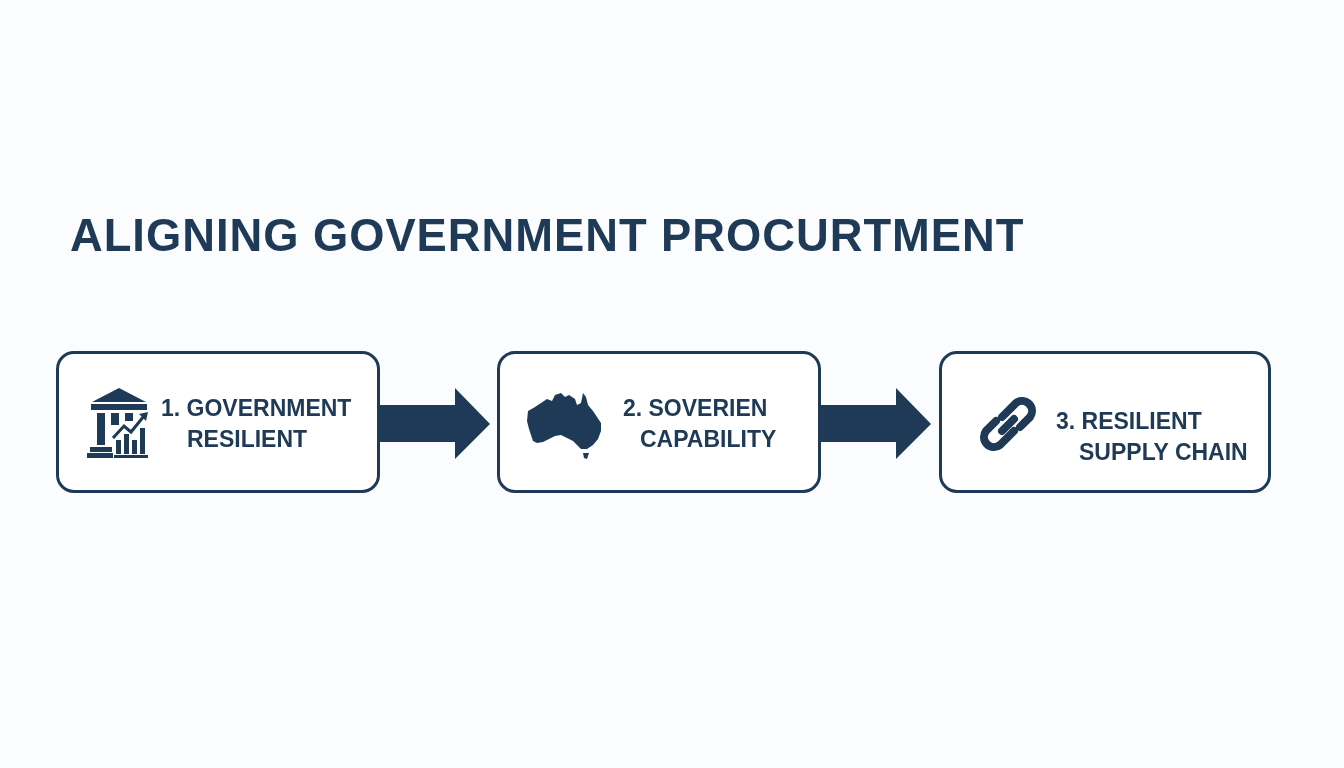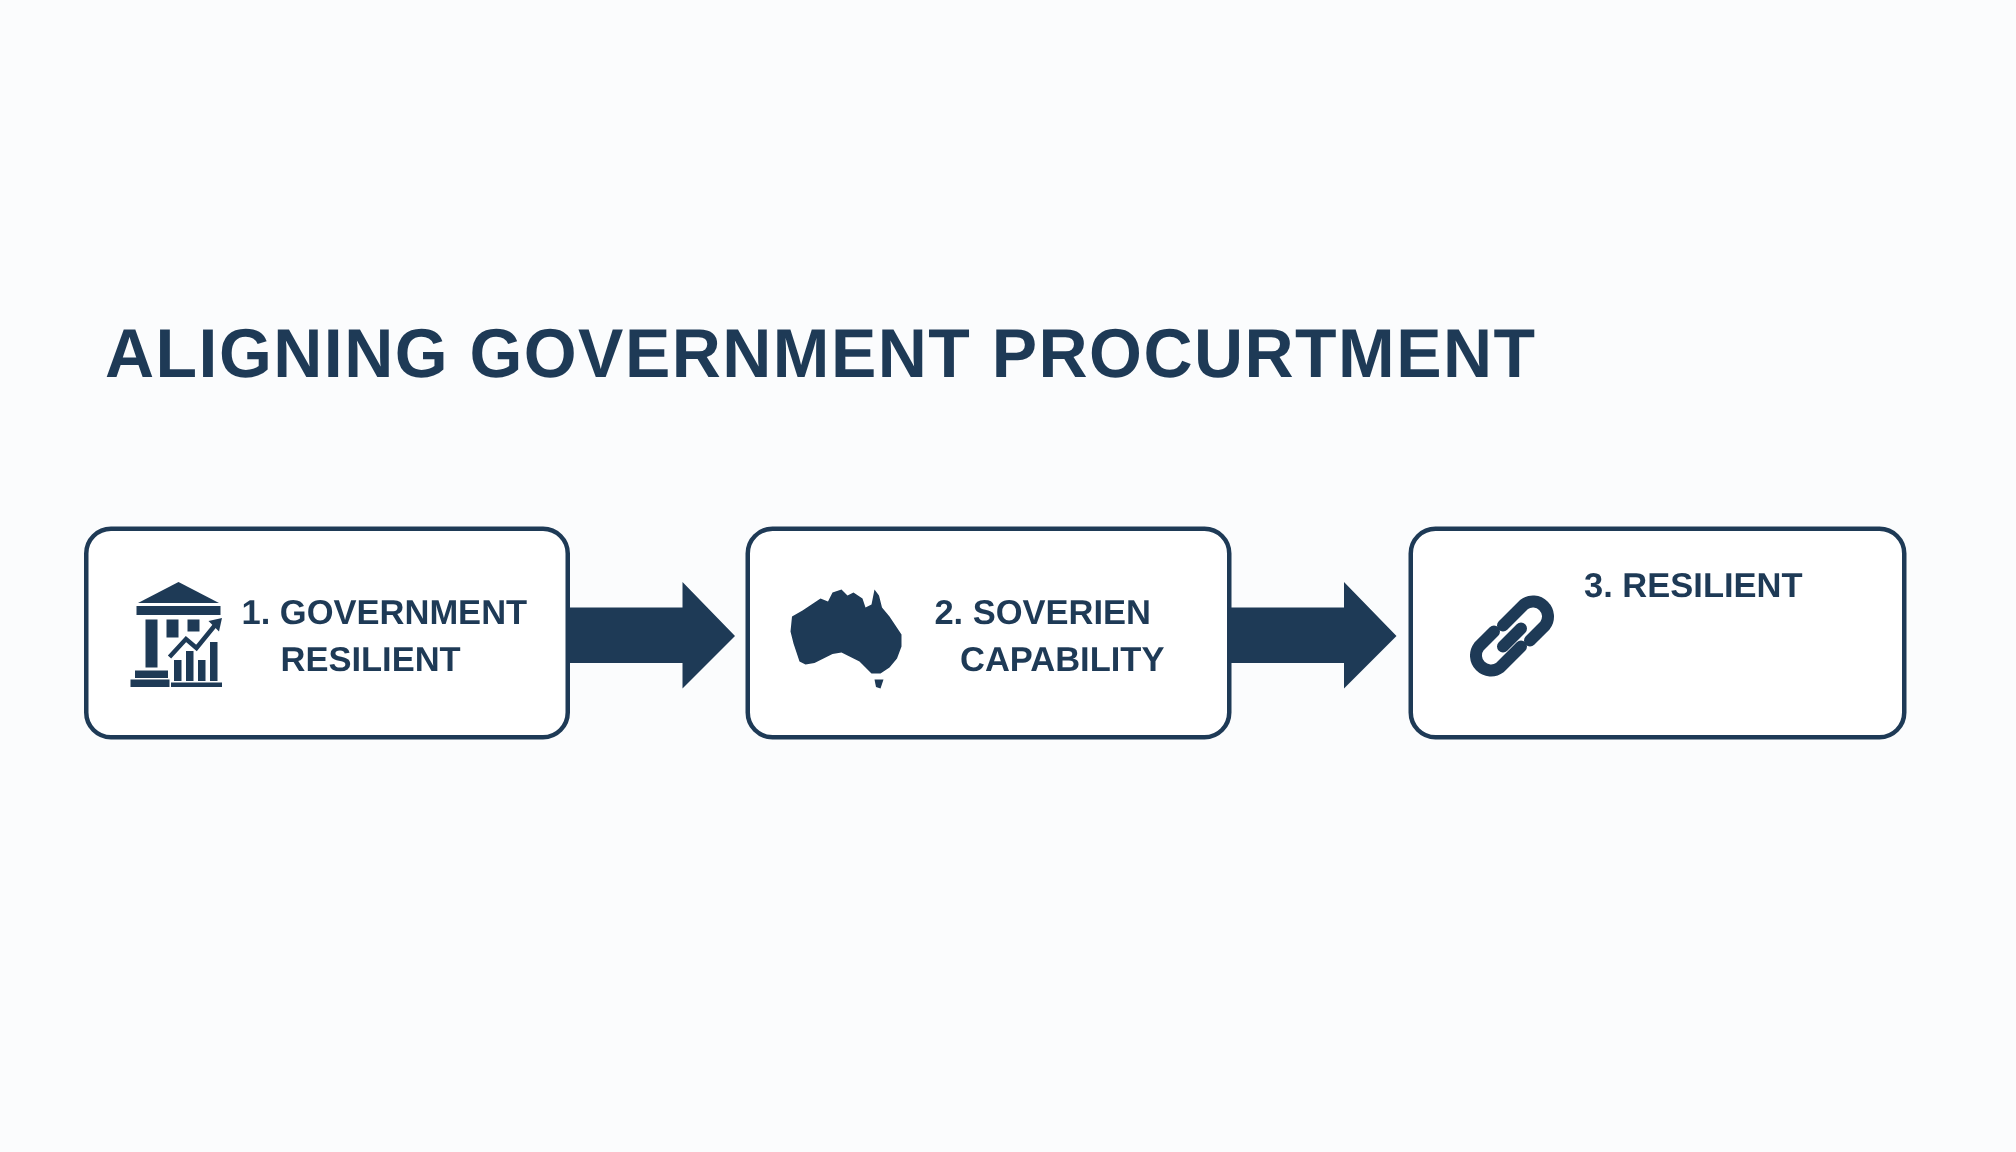--- a/index.html
+++ b/index.html
@@ -78,16 +78,17 @@
 </svg>
 
 <div class="step" style="left:939px; width:332px;">
   <svg class="icon" style="left:30px; top:35px;" width="72" height="70" viewBox="0 0 72 70">
     <g fill="none" stroke="#1e3a56" stroke-width="8" stroke-linecap="round">
       <path d="M30,28 L44,14 A10,10 0 0 1 58,28 L48,38"></path>
       <path d="M42,42 L28,56 A10,10 0 0 1 14,42 L24,32"></path>
       <path d="M30,42 L42,30"></path>
     </g>
   </svg>
-  <div class="label" style="left:114px; top:21px;">
+  <div class="label" style="left:114px; top:52px;">
     <span>3. RESILIENT</span>
+    <span style="padding-left:23px;">SUPPLY CHAIN</span>
   </div>
 </div>
 
 </body></html>

